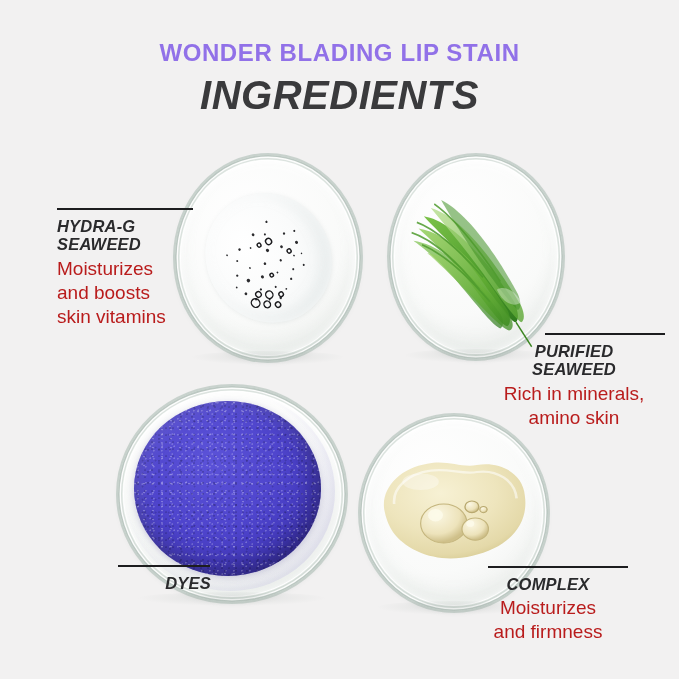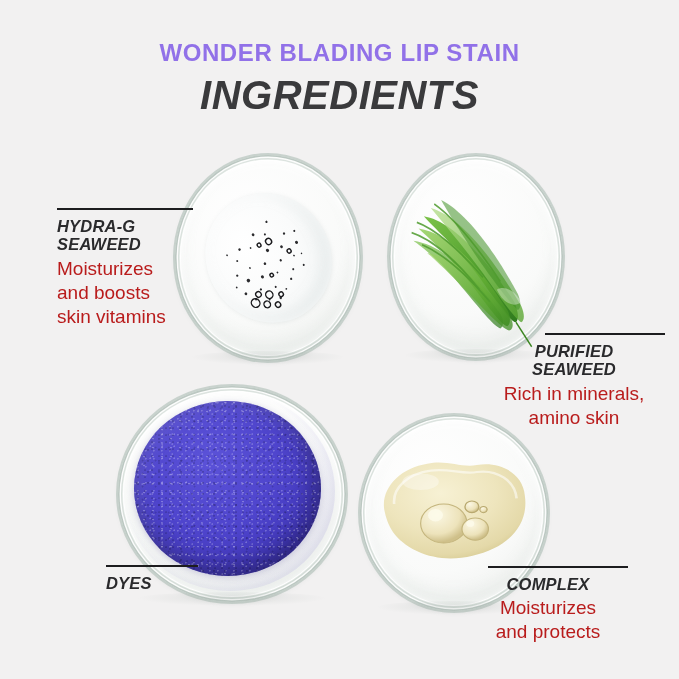--- a/index.html
+++ b/index.html
@@ -376,31 +376,31 @@
     <div class="name">
       <div>PURIFIED</div>
       <div>SEAWEED</div>
     </div>
     <div class="desc">
       <div>Rich in minerals,</div>
       <div>amino skin</div>
     </div>
   </div>
 
-  <div class="label left" style="left:106px; top:565px; width:140px;">
+  <div class="label left" style="left:118px; top:565px; width:140px;text-align:center;">
     <div class="rule" style="width:92px;"></div>
     <div class="name">
       <div>DYES</div>
     </div>
   </div>
 
   <div class="label right" style="left:468px; top:566px; width:160px;">
     <div class="rule" style="width:140px; margin-left:auto;"></div>
     <div class="name">
       <div>COMPLEX</div>
     </div>
     <div class="desc">
       <div>Moisturizes</div>
-      <div>and protects</div>
+      <div>and firmness</div>
     </div>
   </div>
 
 </div>
 
 </body></html>

